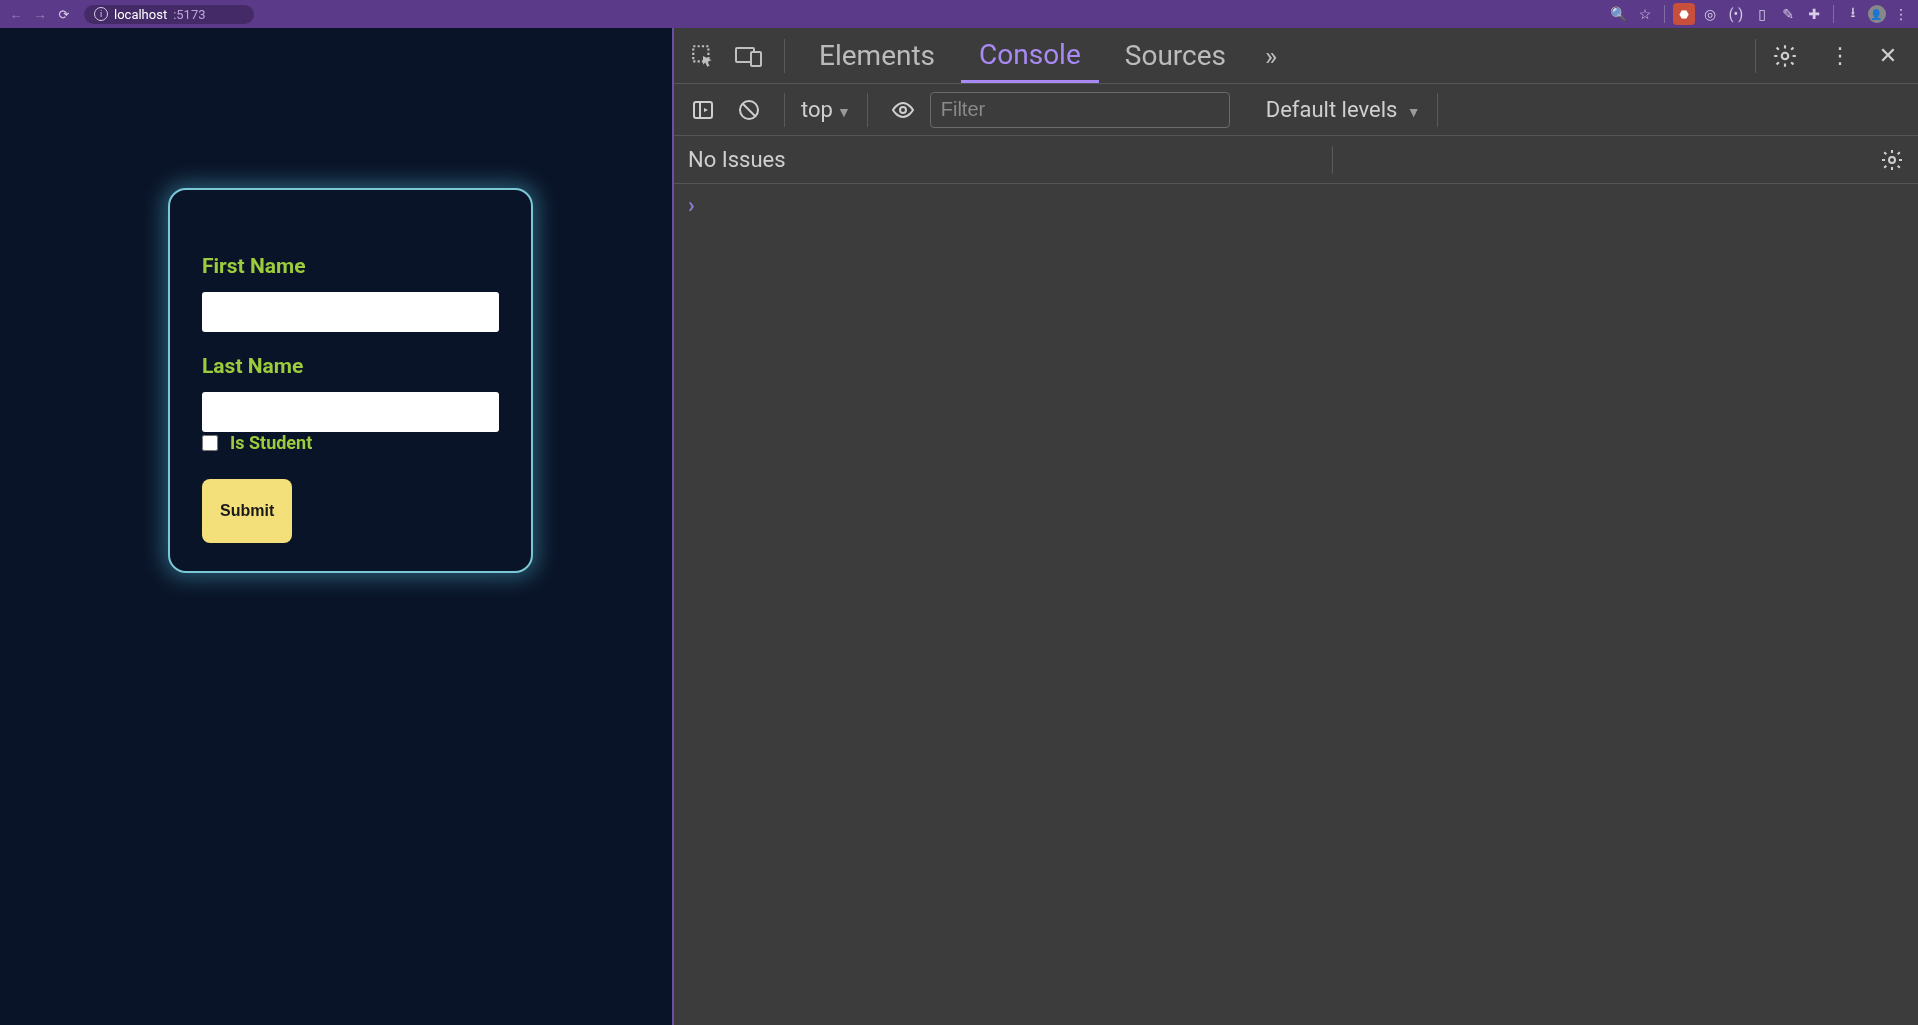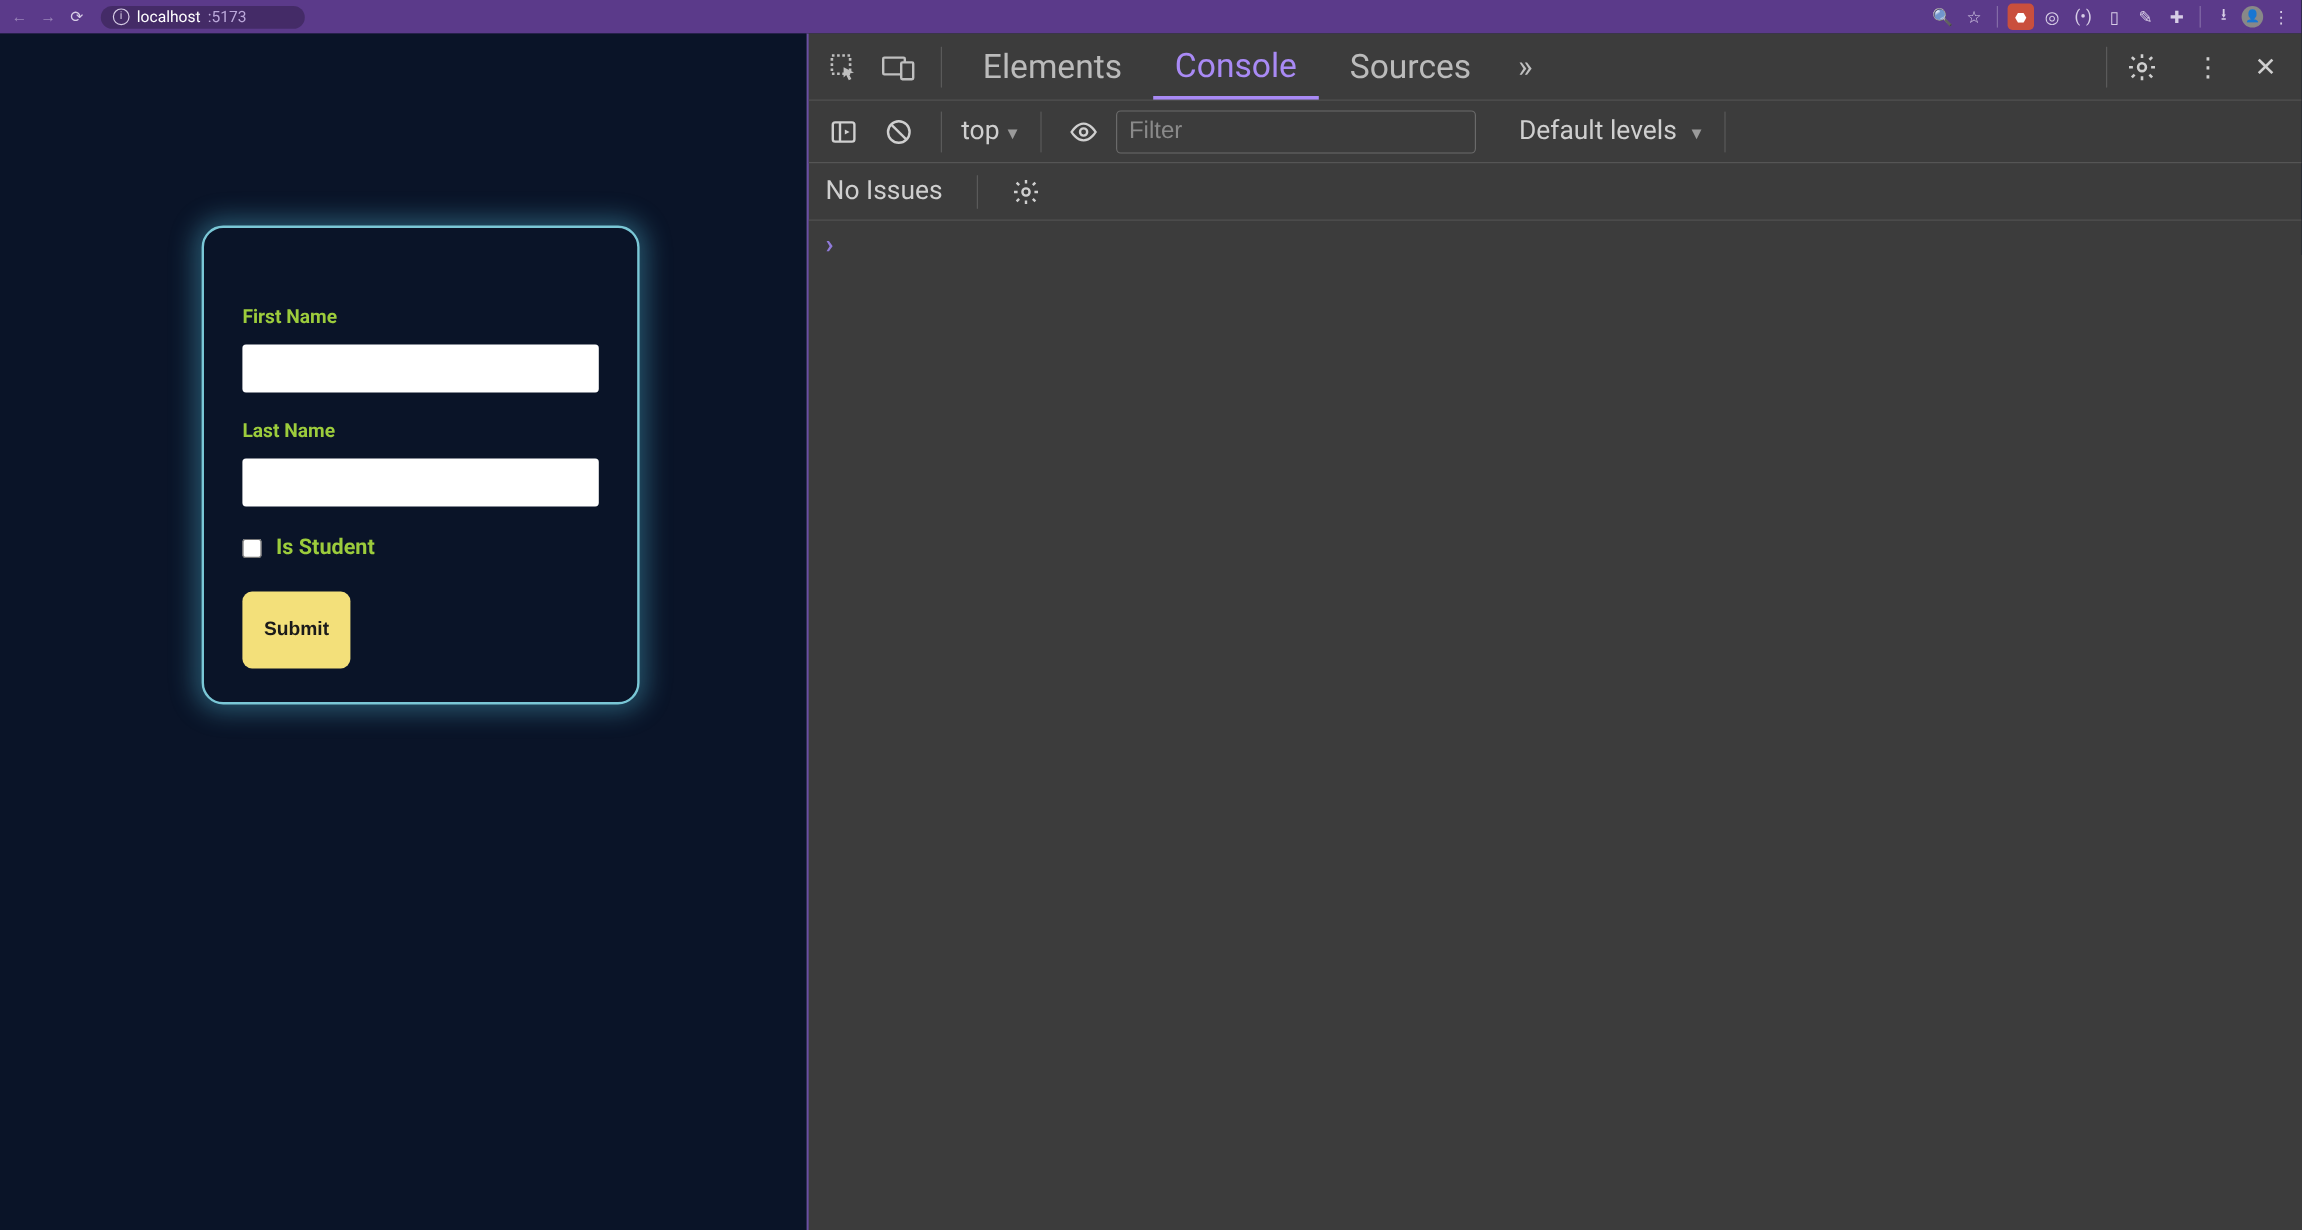--- a/index.html
+++ b/index.html
@@ -70,21 +70,21 @@
   }
   .form-title {
     color: #f3e36a;
     font-size: 28px;
     font-weight: 800;
     letter-spacing: .5px;
   }
   .field-block { margin-top: 46px; padding: 0 16px; }
   .field-block.sub { margin-top: 22px; }
   .field-label {
-    color:#9ccc3c; font-weight:700; font-size:16px;
+    color:#9ccc3c; font-weight:700; font-size:21px;
   }
   .txt-input {
     margin-top: 14px;
     width: 100%;
     height: 40px;
     background: #fff;
     border: none;
     border-radius: 3px;
     padding: 0 10px;
     font-size: 15px;
@@ -93,21 +93,21 @@
     margin-top: 14px;
     width:100%;
     height: 32px;
     background: linear-gradient(#f5f5f5,#e0e0e0);
     border:1px solid #aaa;
     border-radius:4px;
     font-size:14px;
     padding: 0 6px;
   }
   .chk-row {
-    margin-top: 24px; padding: 0 16px;
+    padding: 0 16px;
     display:flex; align-items:center; gap:12px;
   }
   .chk-row input { width:16px;height:16px; }
   .chk-row label { color:#9ccc3c; font-weight:700; font-size:18px;}
   .submit-btn {
     margin: 26px 0 0 16px;
     background:#f3e07a;
     border:none;
     border-radius:8px;
     padding: 23px 18px;
@@ -158,21 +158,21 @@
   .filter-input {
     flex: 0 0 300px;
     height:36px; background:#3c3c3c; border:1px solid #6a6a6a; border-radius:4px;
     color:#cfcfcf; font-size:20px; padding:0 10px;
   }
   .filter-input::placeholder{color:#8a8a8a;}
   .levels { font-size:22px; color:#cfcfcf; margin-left:28px;}
 
   .dv-issues {
     height:48px; display:flex; align-items:center; padding:0 14px; gap:20px;
-    border-bottom:1px solid #555; font-size:22px; color:#cfcfcf;
+    border-bottom:1px solid #555; font-size:22px; color:#cfcfcf;justify-content:space-between;
   }
 
   .dv-console {
     flex:1; background:#3c3c3c; padding: 8px 14px;
   }
   .prompt-caret { color:#8f7ad9; font-size:22px; font-weight:700;}
 
   svg { display:block; }
 </style>
 </head>

